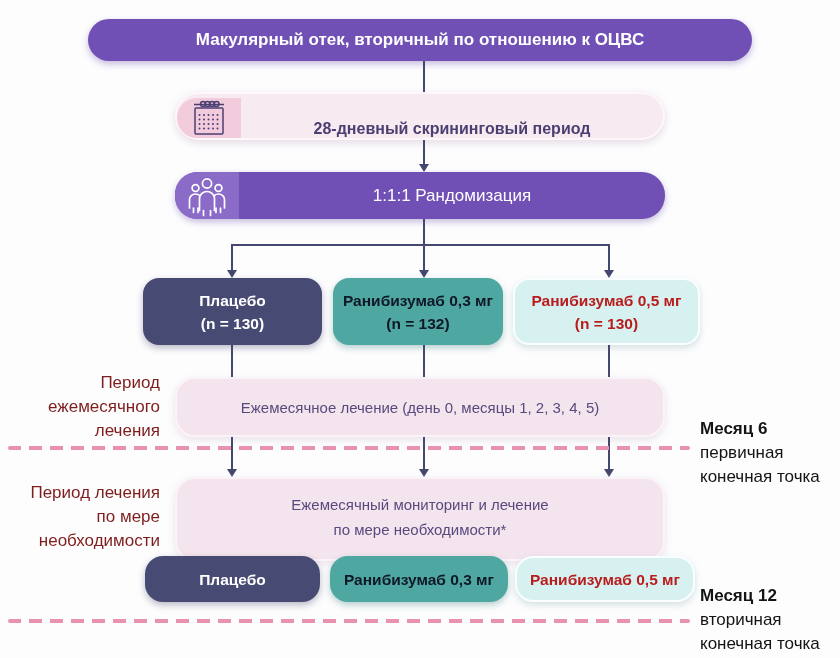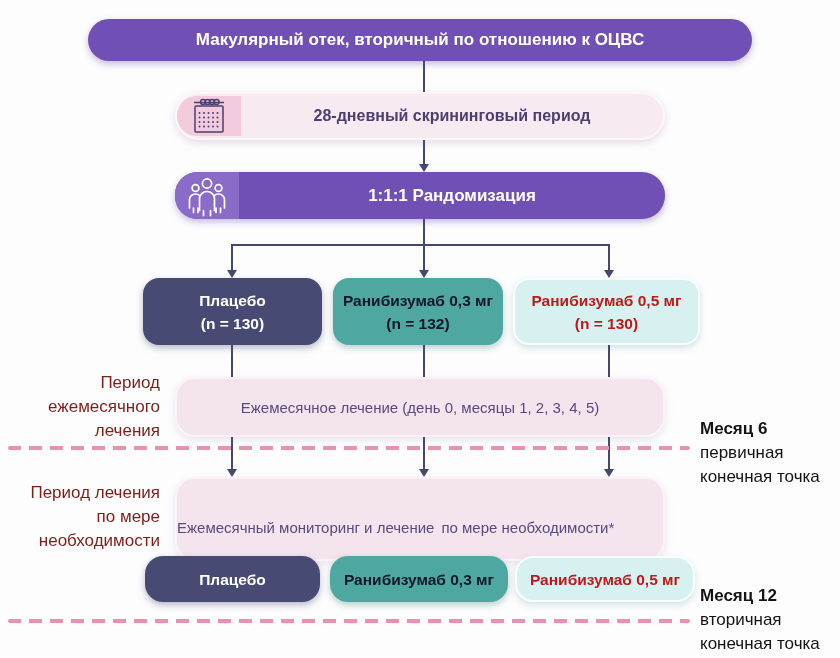--- a/index.html
+++ b/index.html
@@ -16,56 +16,56 @@
     left:88px;top:19px;width:664px;height:42px;border-radius:21px;
     background:#7050B5;color:#ffffff;font-weight:700;font-size:17px;
     box-shadow:0 3px 7px rgba(93,63,160,0.35);
   }
 
   
   .screening-box{
     left:175px;top:92px;width:490px;height:48px;border-radius:24px;
     background:#F7EAF1;border:2px solid #FDF7FA;
     box-shadow:0 3px 8px rgba(160,120,160,0.25);
-    display:flex;align-items:center;justify-content:flex-start;padding:0;
+    display:flex;align-items:flex-end;justify-content:flex-start;padding:0;
   }
   .icon-cell{
     width:64px;flex:0 0 64px;display:flex;align-items:center;justify-content:center;
     border-radius:22px 0 0 22px;
   }
   .icon-cell.pink{background:#F2CBDC;}
   .icon-cell.purple{background:#8A6BC8;}
   .screening-label{
     flex:1;display:flex;align-items:center;justify-content:center;
     color:#4B3F72;font-weight:700;font-size:16px;
   }
 
   
   .random-box{
     left:175px;top:172px;width:490px;height:47px;border-radius:23px;
     background:#7050B5;box-shadow:0 3px 7px rgba(93,63,160,0.35);
     display:flex;align-items:stretch;justify-content:flex-start;padding:0;
   }
   .random-label{
     flex:1;display:flex;align-items:center;justify-content:center;
-    color:#ffffff;font-weight:700;font-size:17px;
+    color:#ffffff;font-weight:400;font-size:17px;
   }
 
   
   .arm{flex-direction:column;gap:2px;border-radius:16px;font-weight:700;font-size:15.5px;line-height:21px;}
   .arm-navy{background:#474B73;color:#ffffff;box-shadow:0 3px 7px rgba(55,58,95,0.35);}
   .arm-teal{background:#4FA7A1;color:#0f172a;box-shadow:0 3px 7px rgba(55,120,115,0.35);}
   .arm-cyan{background:#D7F1F1;color:#b91c1c;border:2px solid #FAFEFE;box-shadow:0 3px 7px rgba(120,160,160,0.3);}
 
   
   .period-box{
     background:#F4E4ED;border:2px solid #FBF3F8;border-radius:20px;
     color:#584A7E;font-size:15px;box-shadow:0 3px 8px rgba(170,130,170,0.22);
   }
-  .prn-box{flex-direction:row;justify-content:flex-start;padding-top:17px;gap:7px;line-height:18px;}
+  .prn-box{flex-direction:column;justify-content:flex-start;padding-top:17px;gap:7px;line-height:18px;}
 
   
   .vline{position:absolute;width:2px;background:#45486E;}
   .hline{position:absolute;height:2px;background:#45486E;}
   .arrow::after{
     content:"";position:absolute;left:-4px;bottom:-7px;width:0;height:0;
     border:5px solid transparent;border-top:8px solid #45486E;border-bottom:none;
   }
 
   

